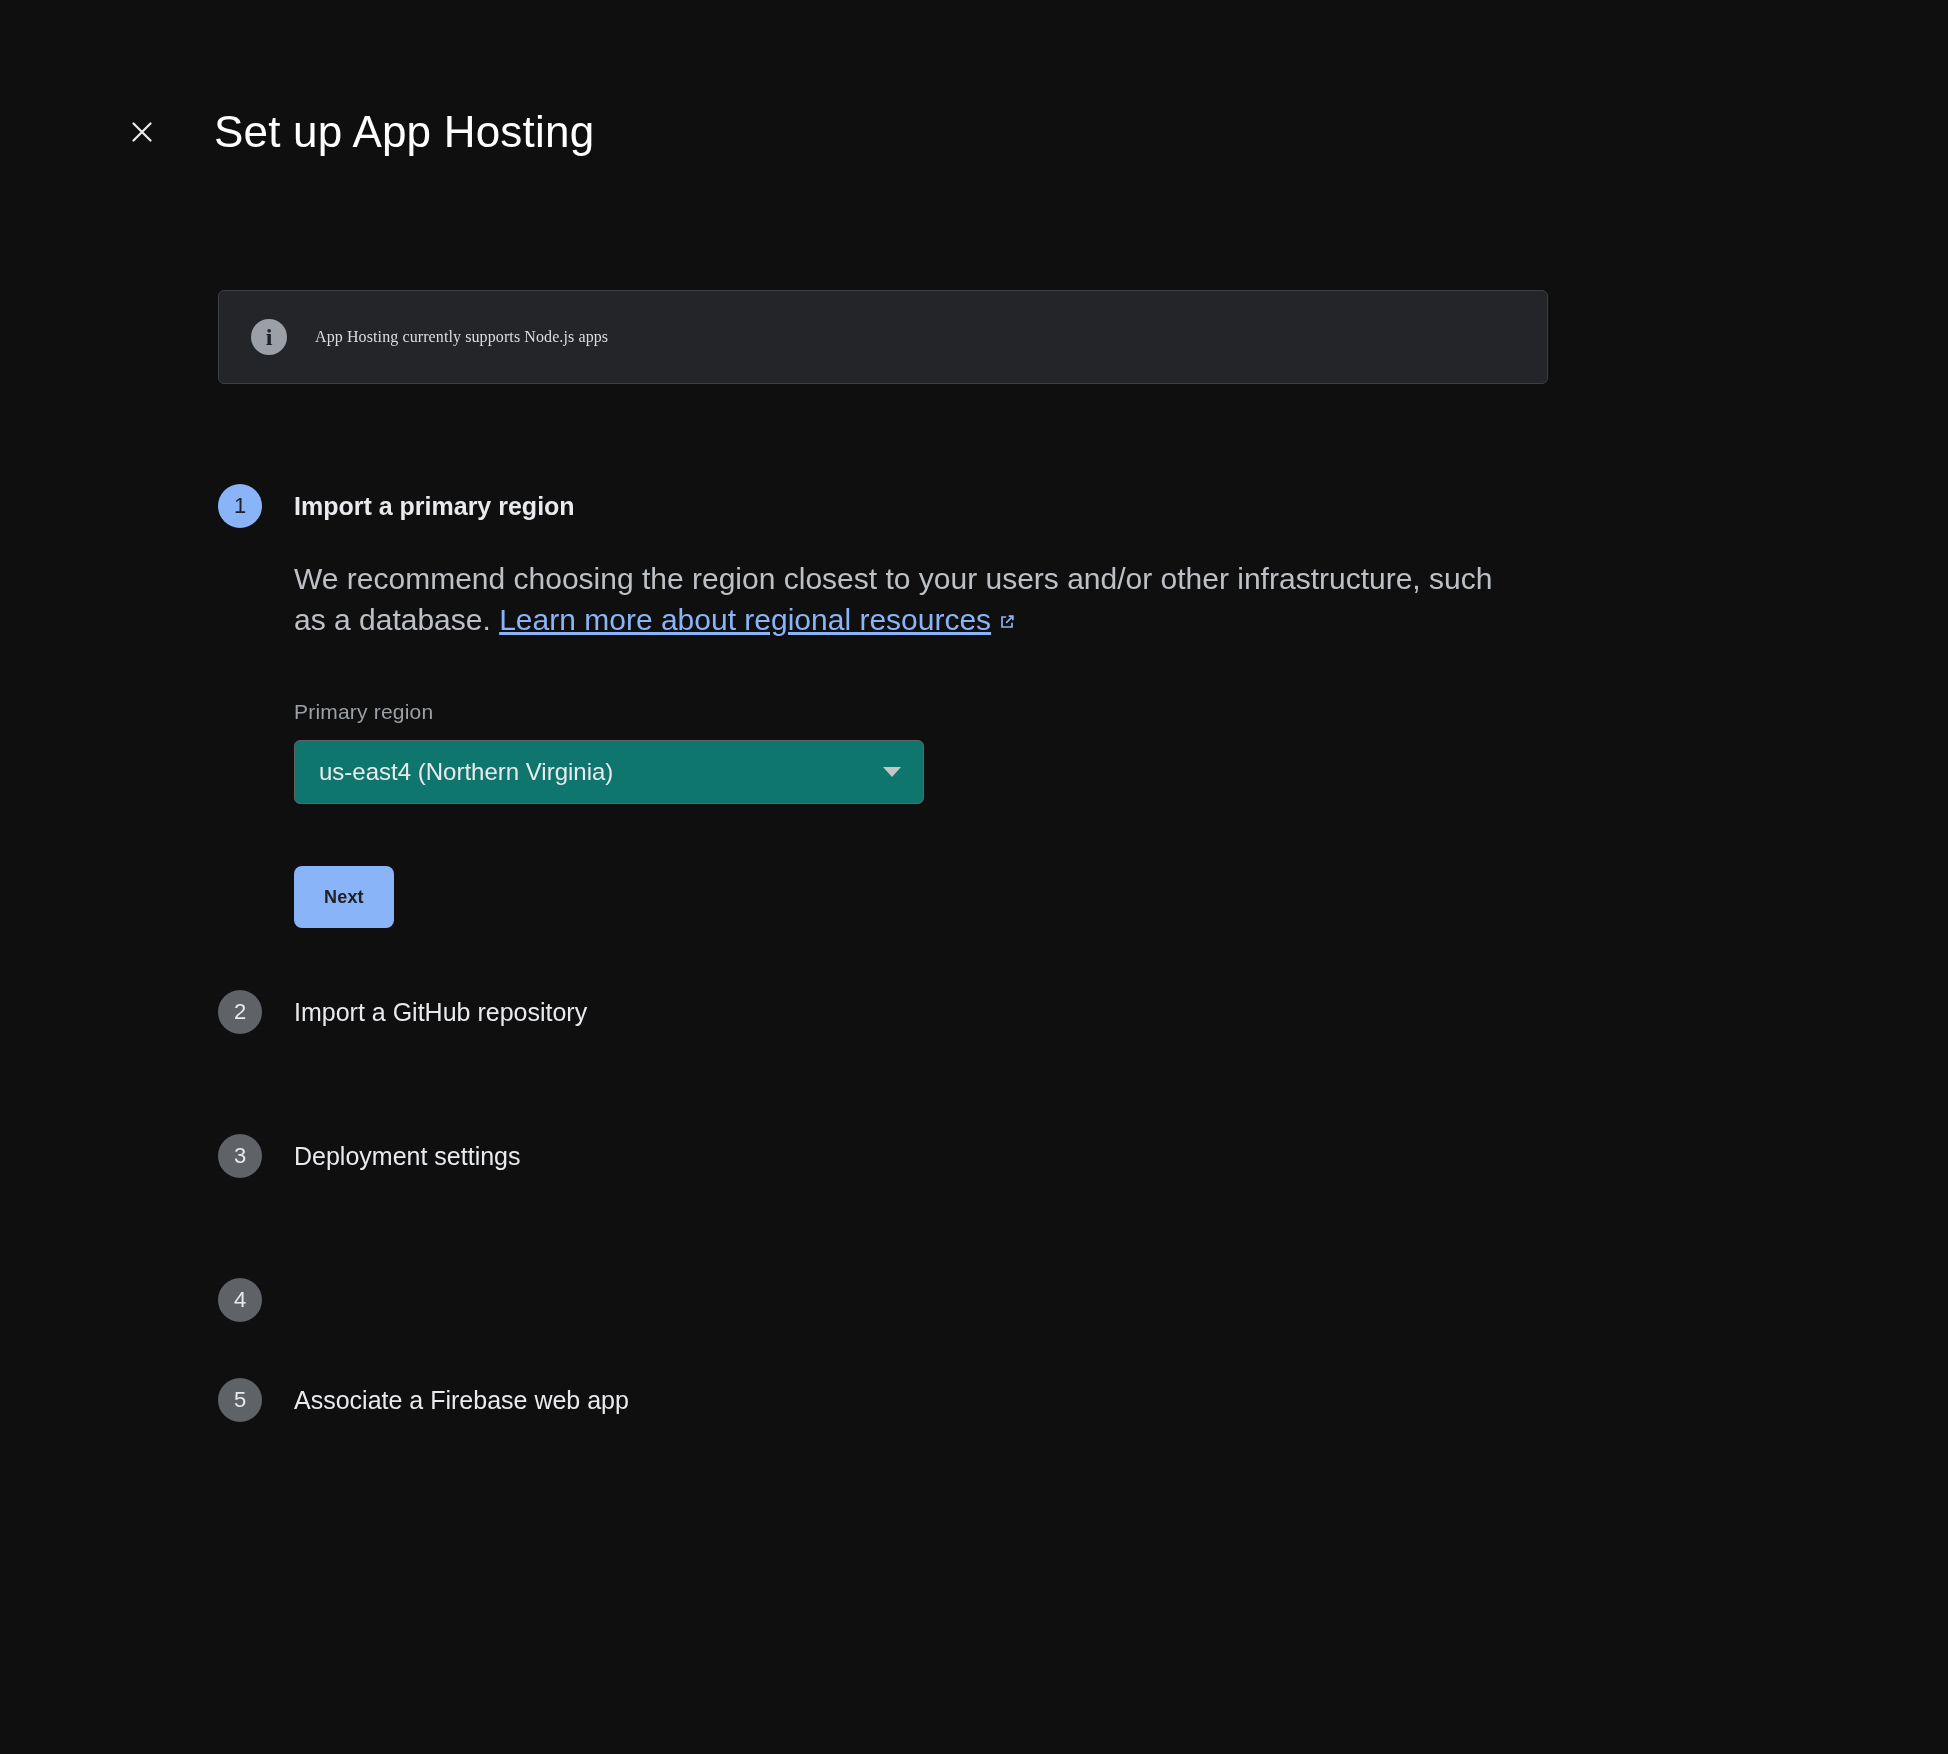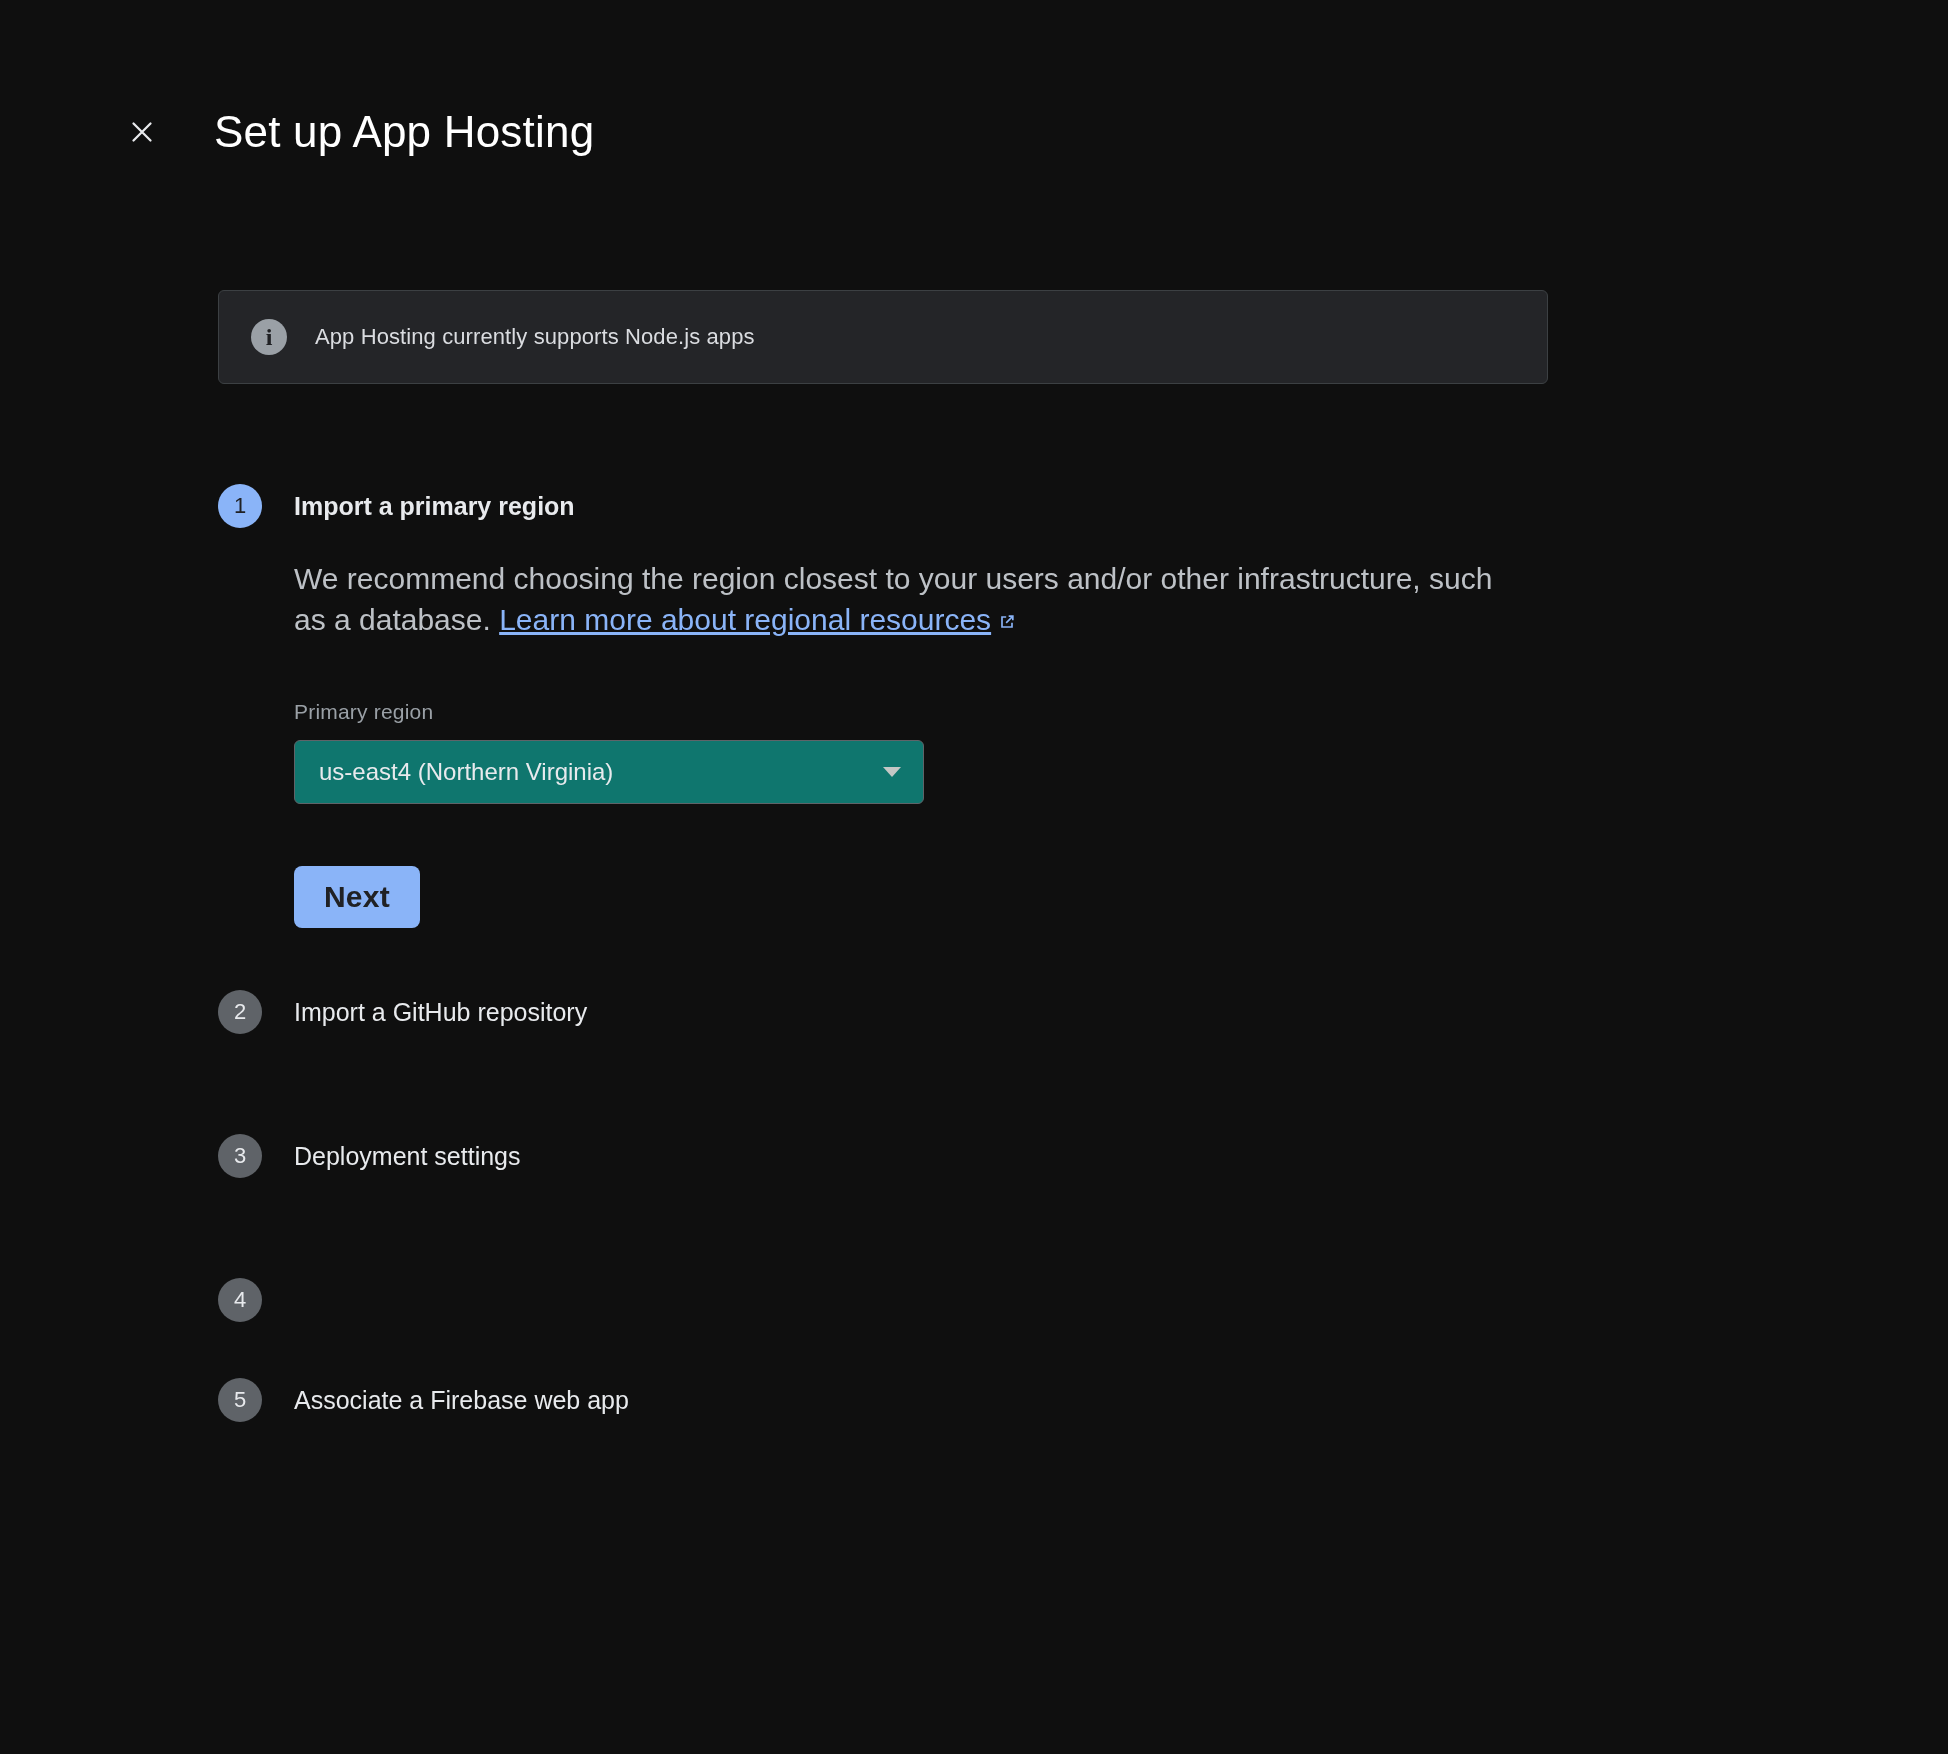--- a/index.html
+++ b/index.html
@@ -78,23 +78,24 @@
     color: #202124;
     display: flex;
     align-items: center;
     justify-content: center;
     font-size: 24px;
     font-weight: 700;
     font-family: "Liberation Serif", serif;
     flex: none;
   }
   .info-text {
-    font-size: 22px;
+    font-size: 16px;
     color: #dadce0;
     letter-spacing: 0.1px;
+    font-family: Liberation Serif, serif;
   }
 
   
   .stepper {
     margin-top: 100px;
     position: relative;
   }
   .step {
     position: relative;
     display: flex;
@@ -204,21 +205,21 @@
   }
 
   .next-btn {
     margin-top: 62px;
     background: #8ab4f8;
     color: #202124;
     border: none;
     border-radius: 8px;
     height: 62px;
     padding: 0 30px;
-    font-size: 30px;
+    font-size: 18px;
     font-weight: 700;
     font-family: "Liberation Sans", sans-serif;
     cursor: pointer;
     letter-spacing: 0.2px;
   }
 
   .step-gap {
     height: 100px;
   }
 </style>

